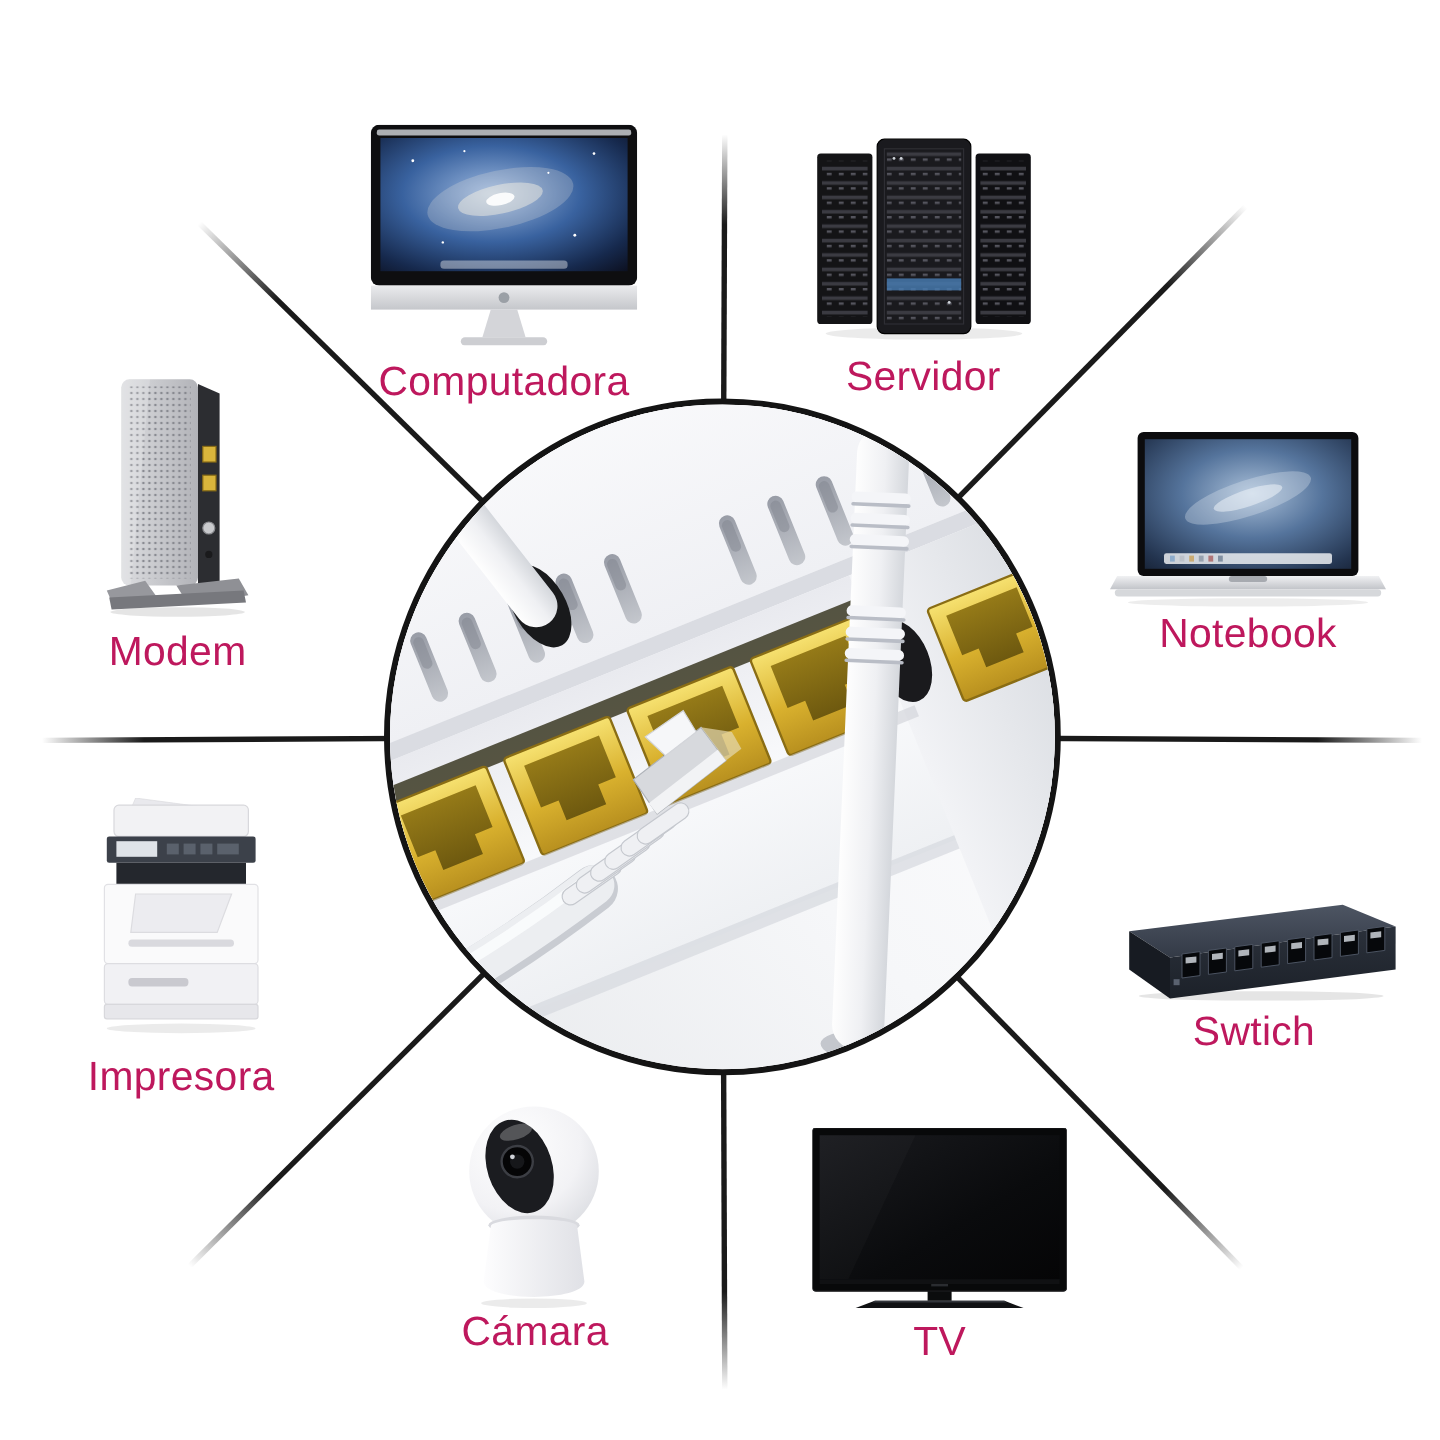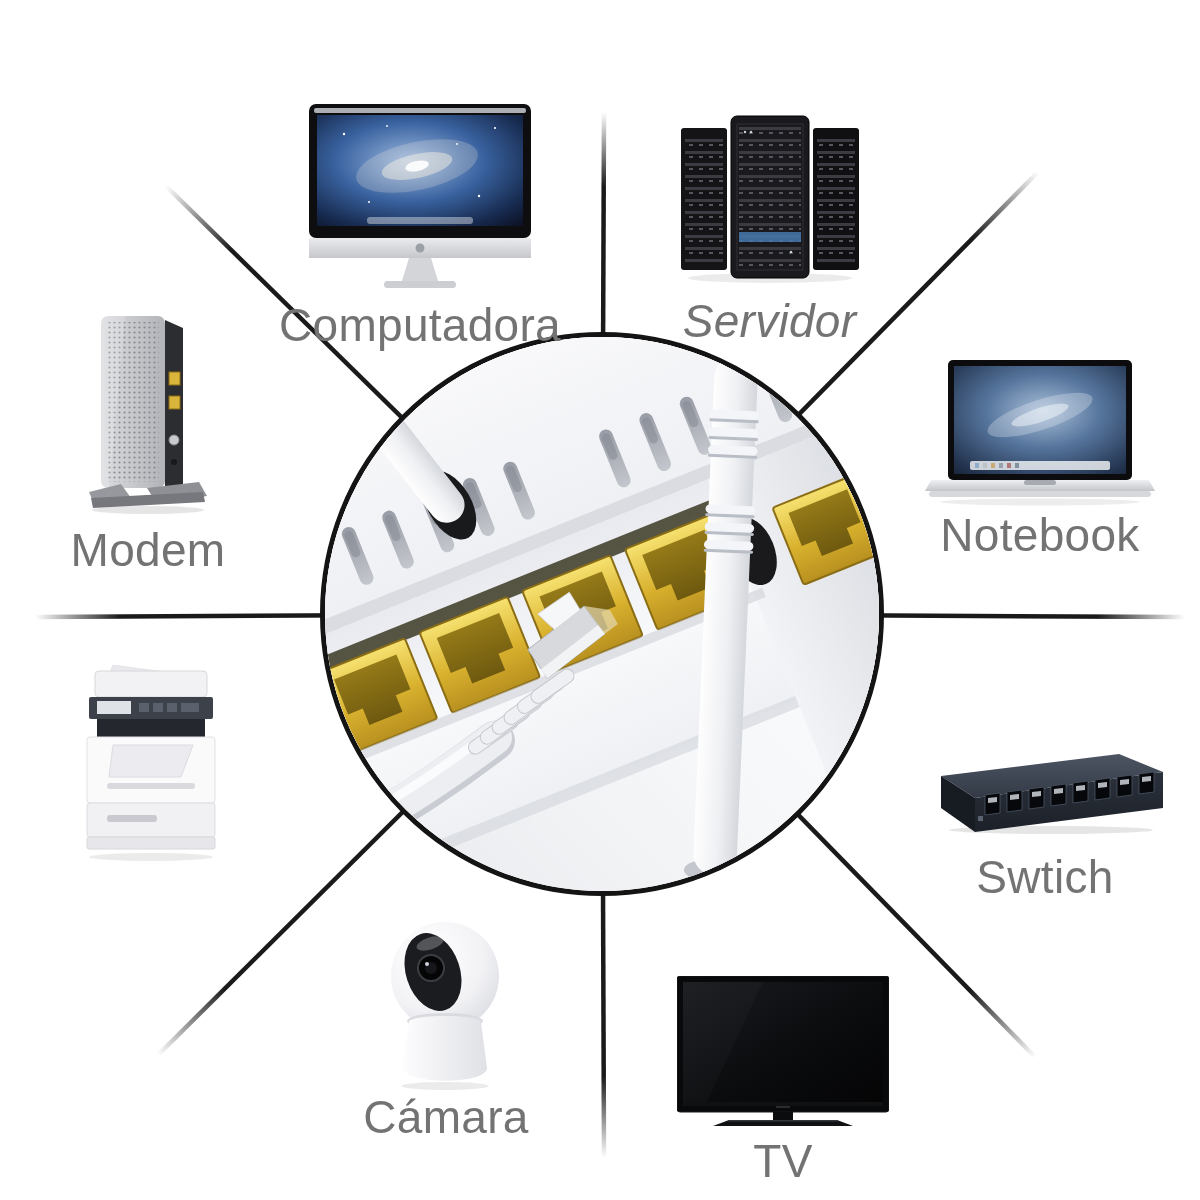--- a/index.html
+++ b/index.html
@@ -11,34 +11,34 @@
   #spokes{position:absolute;left:0;top:0;z-index:1;}
   .hub{
     position:absolute;left:320px;top:332px;width:564px;height:564px;
     border:5px solid #141414;border-radius:50%;box-sizing:border-box;
     background:#fff;overflow:hidden;z-index:2;
   }
   .hub svg{display:block;width:100%;height:100%;}
   .device{position:absolute;display:flex;flex-direction:column;align-items:center;z-index:3;}
   .device .icon{line-height:0;}
   .device .label{
-    font-size:46px;color:#737373;letter-spacing:.3px;line-height:1.1;
+    font-size:34px;color:#be185d;letter-spacing:.3px;line-height:1.1;
     white-space:nowrap;text-align:left;
   }
   #dev-computadora{left:295px;top:104px;width:250px;}
   #dev-computadora .label{margin-top:12px;}
   #dev-servidor{left:672px;top:112px;width:195px;}
-  #dev-servidor .label{margin-top:12px;font-style:italic;}
+  #dev-servidor .label{margin-top:12px;}
   #dev-notebook{left:925px;top:360px;width:230px;}
   #dev-notebook .label{margin-top:4px;}
   #dev-modem{left:84px;top:310px;width:128px;}
   #dev-modem .label{margin-top:10px;}
   #dev-swtich{left:920px;top:750px;width:250px;}
-  #dev-swtich .label{margin-top:18px;}
-  #dev-tv{left:676px;top:976px;width:214px;}
+  #dev-swtich .label{margin-top:8px;}
+  #dev-tv{left:676px;top:940px;width:214px;}
   #dev-tv .label{margin-top:10px;}
   #dev-camara{left:362px;top:918px;width:168px;}
   #dev-camara .label{margin-top:2px;}
   #dev-impresora{left:72px;top:665px;width:158px;}
   #dev-impresora .label{margin-top:6px;}
 </style>
 </head>
 <body>
 
 <div class="stage">
@@ -529,15 +529,16 @@
           </g>
         <rect x="20" y="54" width="108" height="18" fill="#24272d"></rect>
         <rect x="10" y="72" width="128" height="66" rx="3" fill="#fafafb" stroke="#e1e1e5"></rect>
         <polygon points="36,80 116,80 104,112 32,112" fill="#ececf0" stroke="#dcdce0"></polygon>
         <rect x="30" y="118" width="88" height="6" rx="3" fill="#d9d9de"></rect>
         <rect x="10" y="138" width="128" height="34" rx="3" fill="#f1f1f4" stroke="#dddde1"></rect>
         <rect x="30" y="150" width="50" height="7" rx="3" fill="#c9c9cf"></rect>
         <rect x="10" y="172" width="128" height="12" rx="2" fill="#e7e7eb" stroke="#d8d8dc"></rect>
       </svg>
     </div>
+    <div class="label">Impresora</div>
   </div>
 
 </div>
 
 </body></html>

